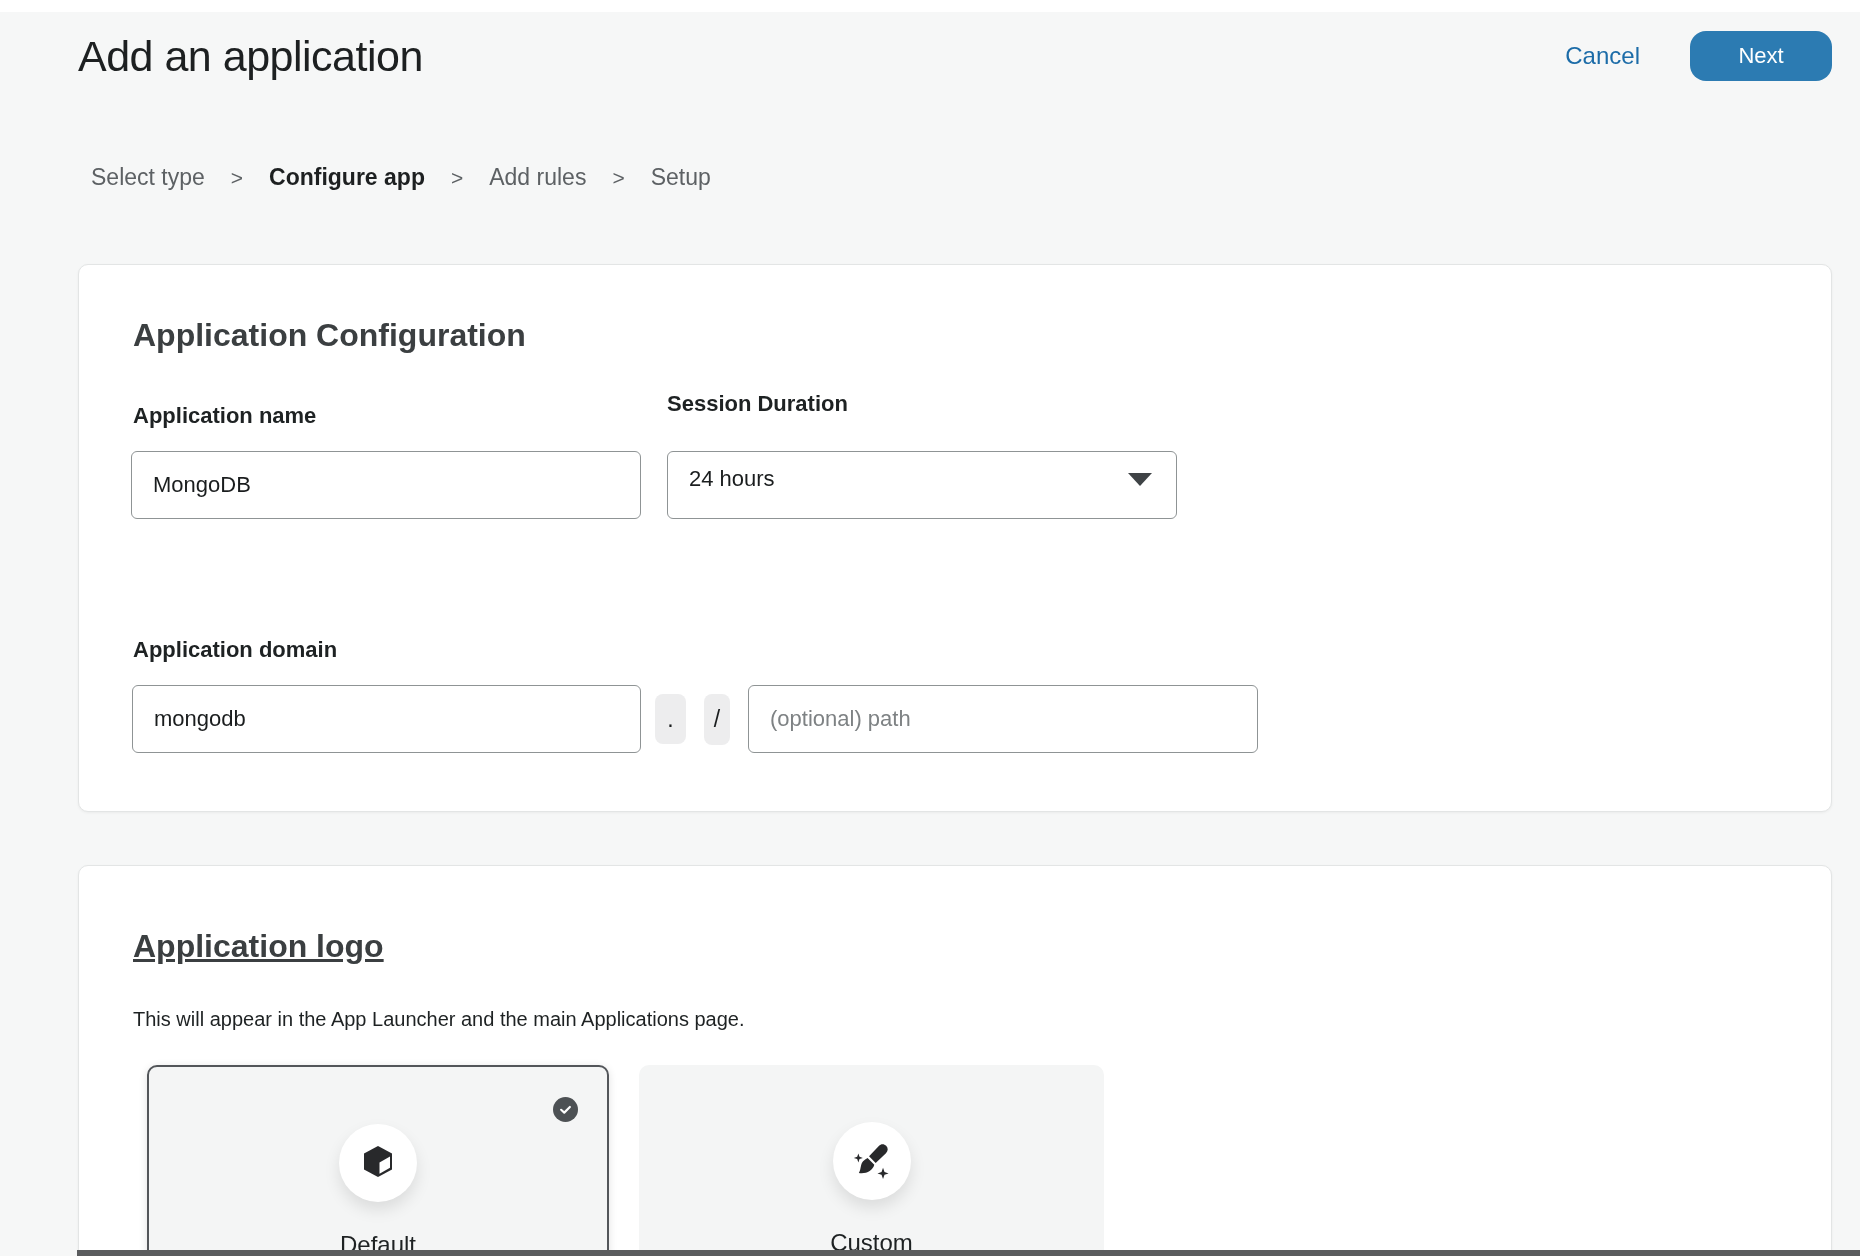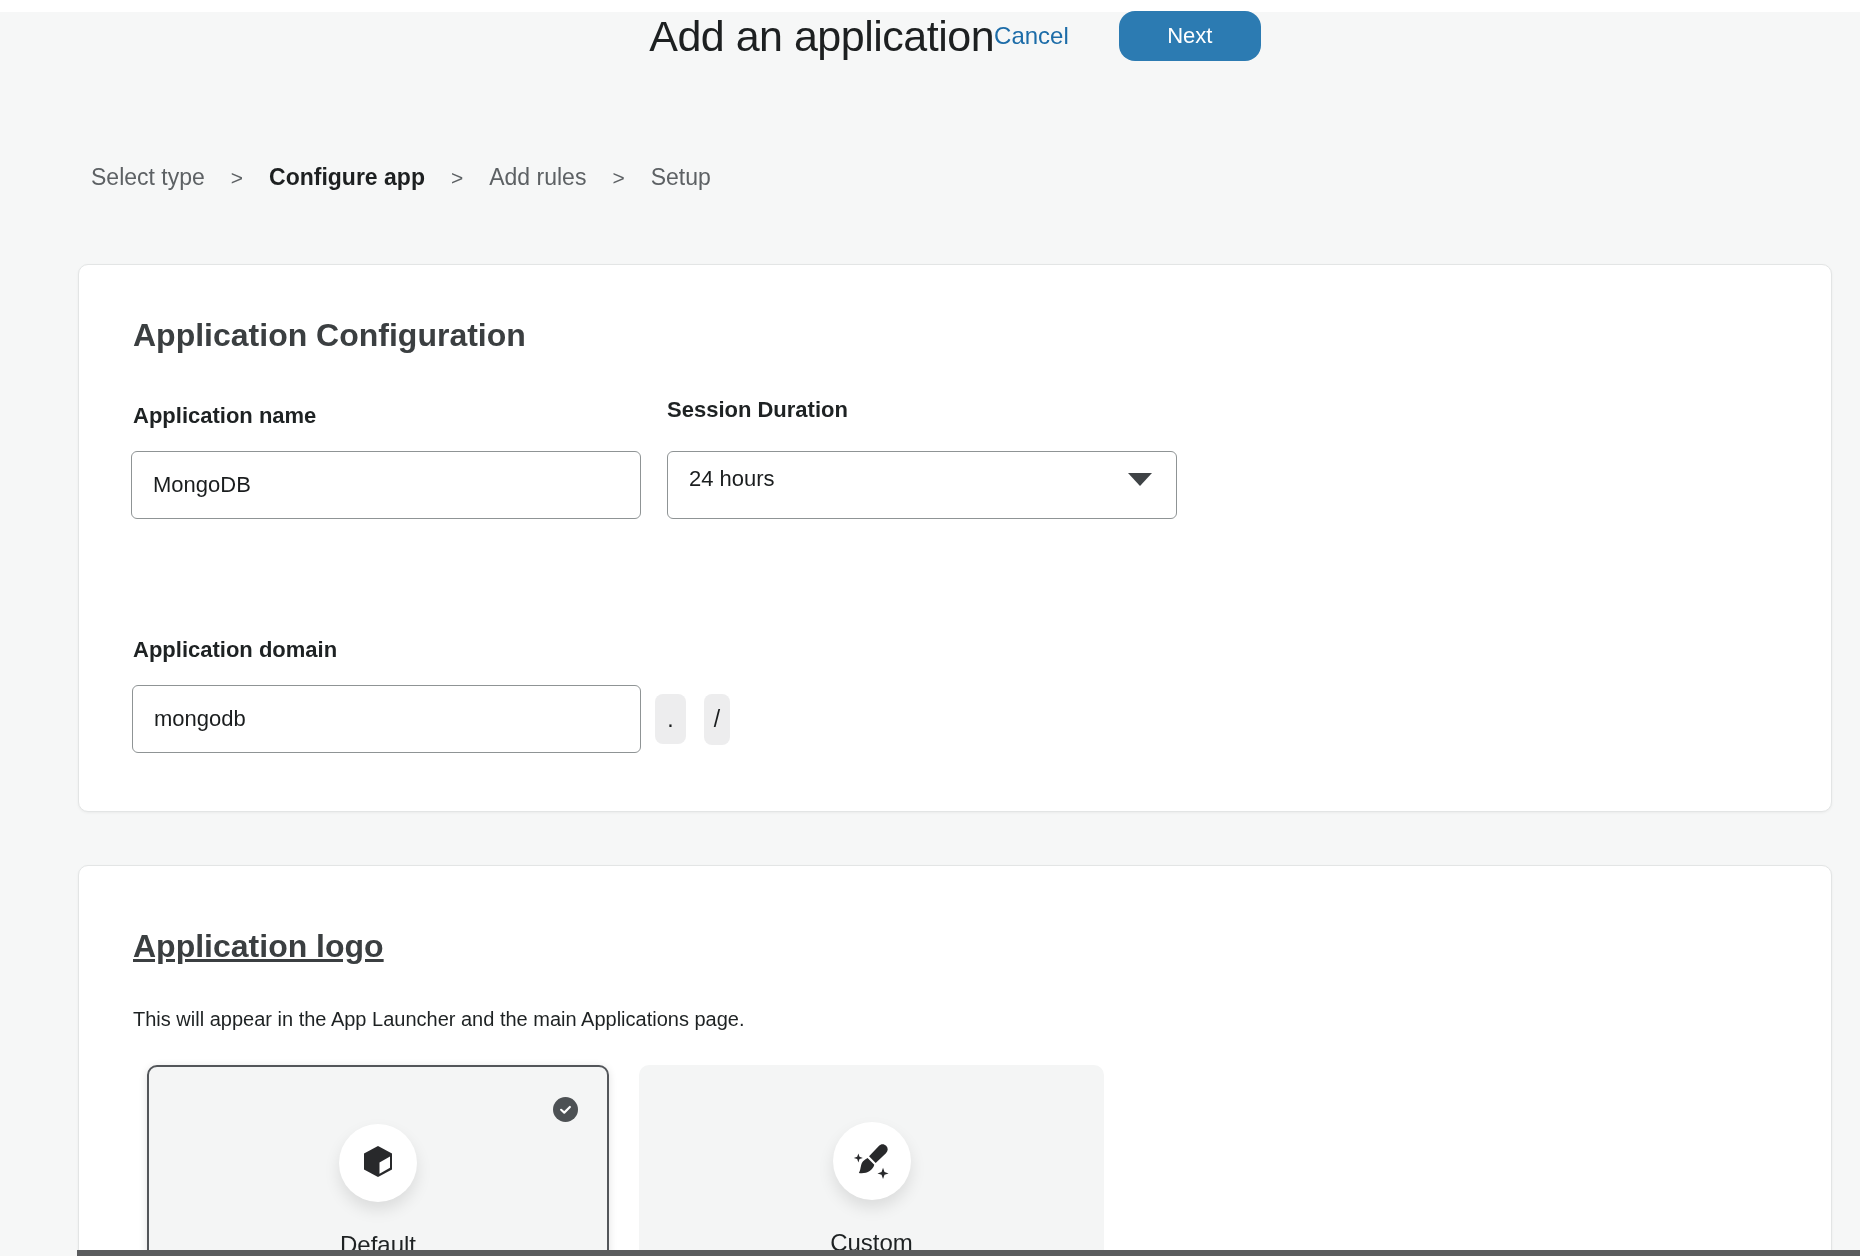--- a/index.html
+++ b/index.html
@@ -7,22 +7,22 @@
   body {
     position:relative;
     background:#f6f7f7;
     font-family:"Liberation Sans", sans-serif;
     color:#1f2324;
   }
   .top-strip { position:absolute; top:0; left:0; width:1860px; height:12px; background:#ffffff; }
 
   
   .header-row {
-    position:absolute; left:78px; right:28px; top:10px; height:52px;
-    display:flex; justify-content:center; align-items:center;
+    position:absolute; left:78px; right:28px; top:30px; height:52px;
+    display:flex; justify-content:space-between; align-items:center;
   }
   .page-title { font-size:43px; font-weight:400; color:#1d2021; letter-spacing:-0.5px; }
   .header-actions { display:flex; align-items:center; gap:50px; }
   .cancel-link { font-size:24px; color:#1c6ca8; cursor:pointer; background:none; border:none; font-family:inherit; }
   .next-button {
     width:142px; height:50px; background:#2c7bb2; color:#ffffff;
     font-size:22px; border:none; border-radius:16px; cursor:pointer; font-family:inherit;
   }
 
   
@@ -42,21 +42,21 @@
     box-shadow:0 1px 3px rgba(0,0,0,0.05);
   }
   .card-config { top:264px; height:548px; }
   .card-logo   { top:865px; height:480px; }
   .card h2 { position:absolute; left:54px; font-size:32px; font-weight:700; color:#3b3f41; }
   .card-config h2 { top:52px; }
   .card-logo h2 { top:62px;text-decoration:underline; }
 
   .field-label { position:absolute; font-size:22px; font-weight:700; color:#1e2223; }
   .lbl-name    { left:54px; top:138px; }
-  .lbl-session { left:588px; top:132px;text-align:right; }
+  .lbl-session { left:588px; top:126px;text-align:right; }
   .lbl-domain  { left:54px; top:372px; }
 
   .row1 { position:absolute; left:52px; top:186px; display:flex; gap:26px; align-items:center; }
   .row2 { position:absolute; left:53px; top:420px; display:flex; gap:14px; align-items:center; }
 
   .text-input {
     height:68px; border:1.5px solid #8f9495; border-radius:6px; background:#fff;
     font-size:22px; color:#1a1d1e; padding:0 21px; font-family:inherit; outline:none;
   }
   .text-input::placeholder { color:#7e8284; }
@@ -145,20 +145,21 @@
       <span class="chevron"></span>
     </div>
   </div>
 
   <div class="field-label lbl-domain">Application domain</div>
 
   <div class="row2">
     <input class="text-input w509" type="text" value="mongodb" style="">
     <div class="sep-pill dot-pill">.</div>
     <div class="sep-pill slash-pill">/</div>
+    <input class="text-input w510" type="text" placeholder="(optional) path" style="">
   </div>
 </div>
 
 <div class="card card-logo">
   <h2>Application logo</h2>
   <div class="logo-desc">This will appear in the App Launcher and the main Applications page.</div>
 
   <div class="tiles">
 
     <div class="tile selected">

